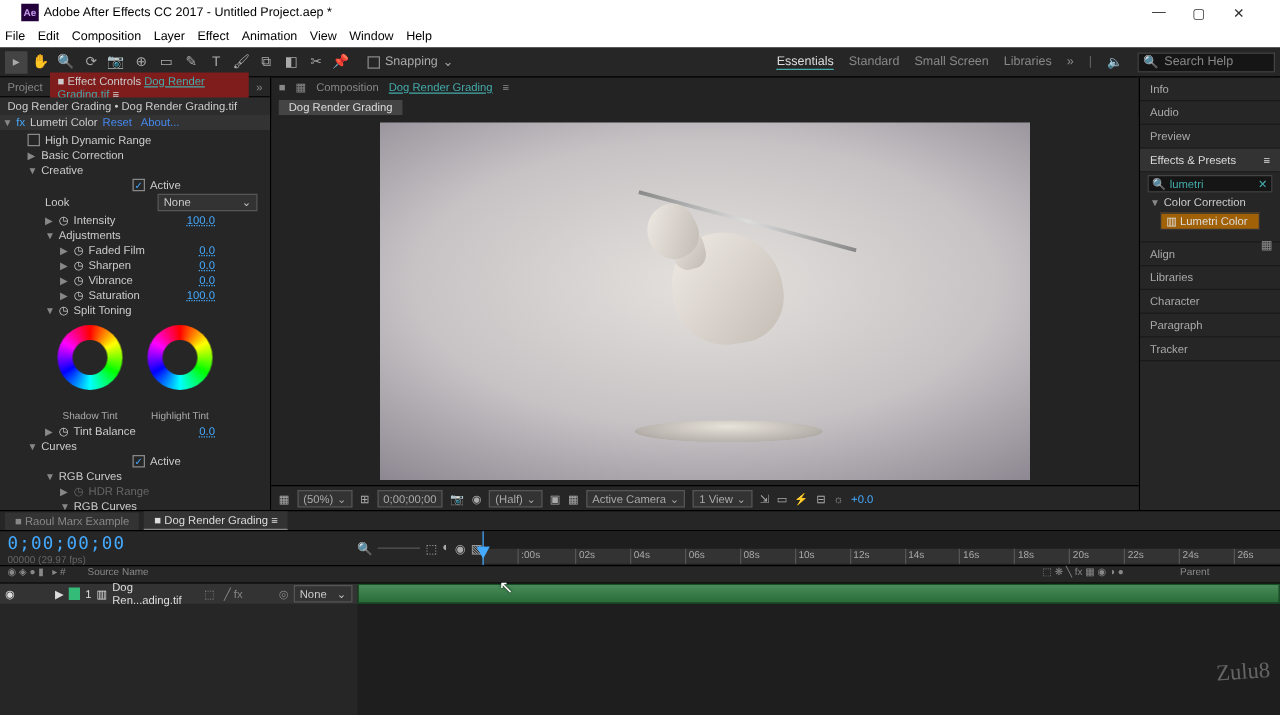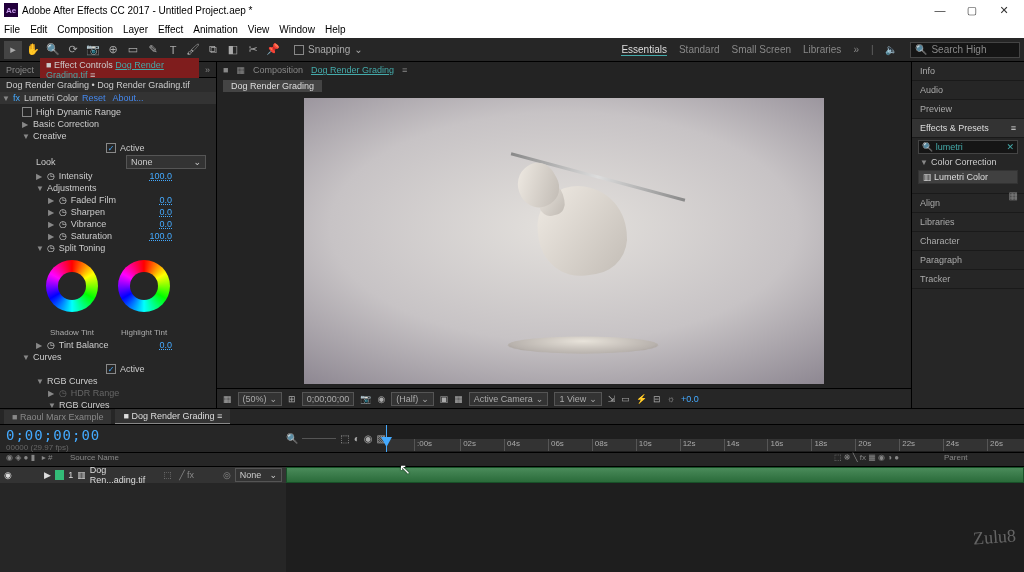--- a/index.html
+++ b/index.html
@@ -1,17 +1,17 @@
 <!DOCTYPE html>
 <html><head>
 <meta charset="utf-8">
 <style>
 * { margin:0; padding:0; box-sizing:border-box; font-family:"Segoe UI",Tahoma,sans-serif; }
 body { width:1024px; height:572px; background:#1e1e1e; color:#ccc; font-size:10px; overflow:hidden; position:relative; }
-.titlebar { height:20px; background:#fff; color:#000; display:flex; align-items:center; padding:0 4px; font-size:10px; }
+.titlebar { height:20px; background:#fff; color:#000; display:flex; align-items:center; padding:0 17px; font-size:10px; }
 .titlebar .ae-icon { width:14px; height:14px; background:#23003c; margin-right:4px; display:inline-flex; align-items:center; justify-content:center; font-weight:bold; color:#c99cf0; font-size:8px; }
 .titlebar .spacer { flex:1; }
 .win-btn { width:32px; text-align:center; font-size:11px; color:#333; cursor:default; }
 .menubar { height:18px; background:#fff; display:flex; align-items:center; padding:0 4px; gap:10px; font-size:10px; color:#000; }
 .menubar span { cursor:default; }
 .toolbar { height:24px; background:#262626; border-bottom:1px solid #000; display:flex; align-items:center; padding:0 4px; gap:2px; }
 .toolbtn { width:18px; height:18px; display:flex; align-items:center; justify-content:center; color:#aaa; font-size:11px; cursor:default; }
 .toolbtn.sel { background:#444; }
 .snapping { margin-left:10px; color:#aaa; display:flex; gap:4px; align-items:center; }
 .snap-check { width:10px; height:10px; border:1px solid #888; }
@@ -58,21 +58,21 @@
 .dog-body { position:absolute; left:70px; top:48px; width:88px; height:90px; background:linear-gradient(135deg,#f0ebe4,#c3bdb6); border-radius:46% 56% 42% 48%; transform:rotate(-8deg); }
 .dog-head { position:absolute; left:50px; top:26px; width:40px; height:44px; background:linear-gradient(135deg,#f2ede6,#beb8b1); border-radius:55% 44% 48% 50%; transform:rotate(-30deg); }
 .dog-neck { position:absolute; left:70px; top:48px; width:26px; height:30px; background:linear-gradient(135deg,#ece7e0,#c0bab3); border-radius:40%; transform:rotate(-14deg); }
 .stick { position:absolute; left:40px; top:38px; width:180px; height:3px; background:linear-gradient(90deg,#888,#ddd,#888); transform:rotate(15deg); }
 .viewer-bottom { height:20px; background:#262626; border-top:1px solid #000; display:flex; align-items:center; gap:6px; padding:0 6px; font-size:9px; color:#aaa; }
 .viewer-bottom .dd { background:#333; border:1px solid #555; padding:0 4px; display:flex; align-items:center; gap:3px; height:14px; }
 .right-panel { width:112px; background:#262626; display:flex; flex-direction:column; }
 .side-item { padding:4px 8px; font-size:9px; color:#aaa; border-bottom:1px solid #1a1a1a; }
 .side-item.sel { background:#333; color:#ddd; }
 .side-input { margin:2px 6px; height:14px; background:#151515; border:1px solid #444; color:#4aa; font-size:9px; display:flex; align-items:center; padding:0 3px; justify-content:space-between; }
-.preset-row { margin:2px 6px; background:#404040; padding:1px 4px; font-size:9px; color:#ddd; border:1px solid #333; }
+.preset-row { margin:2px 16px; background:#a16207; padding:1px 4px; font-size:9px; color:#ddd; border:1px solid #333; }
 .timeline { height:184px; background:#262626; border-top:1px solid #000; display:flex; flex-direction:column; }
 .tl-tabs { height:16px; display:flex; align-items:center; gap:4px; padding:0 4px; font-size:9px; border-bottom:1px solid #000; }
 .tl-tab { padding:2px 8px; background:#333; color:#888; }
 .tl-tab.active { color:#ddd; border-bottom:1px solid #888; }
 .tl-header { height:28px; display:flex; border-bottom:1px solid #000; }
 .tl-left { width:286px; padding:2px 6px; display:flex; flex-direction:column; }
 .timecode { color:#4af; font-size:14px; font-family:monospace; letter-spacing:1px; }
 .fps-txt { color:#666; font-size:8px; }
 .tl-mid { width:100px; display:flex; align-items:center; gap:4px; color:#aaa; }
 .tl-ruler { flex:1; position:relative; background:#1e1e1e; }
@@ -140,21 +140,21 @@
   <div class="workspaces">
     <span class="active">Essentials</span>
     <span>Standard</span>
     <span>Small Screen</span>
     <span>Libraries</span>
     <span>»</span>
     <span style="color:#666">|</span>
     <span>🔈</span>
     <div class="search-box">
       <span>🔍</span>
-      <span>Search High</span>
+      <span>Search Help</span>
     </div>
   </div>
 </div>
 
 <div class="body-row">
 
   <div class="left-panel">
     <div class="panel-tabs">
       <span class="panel-tab">Project</span>
       <span class="panel-tab active">

